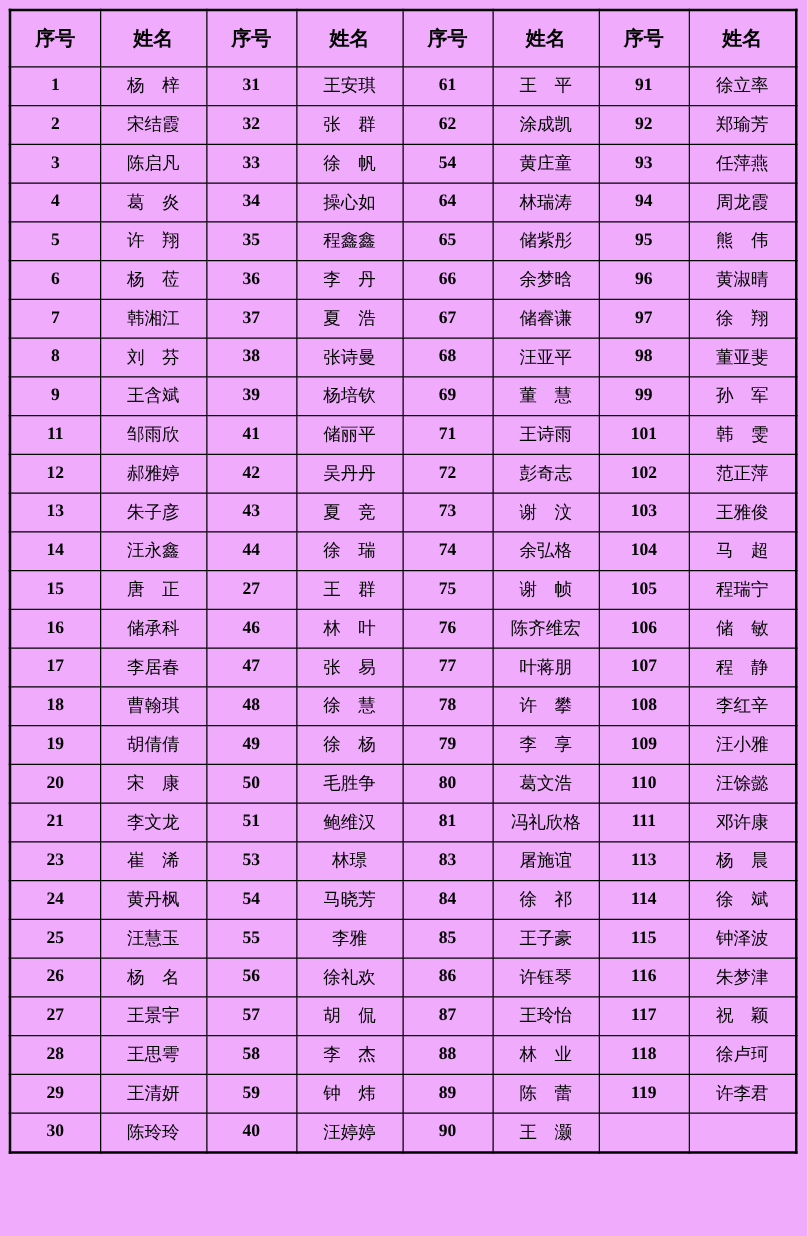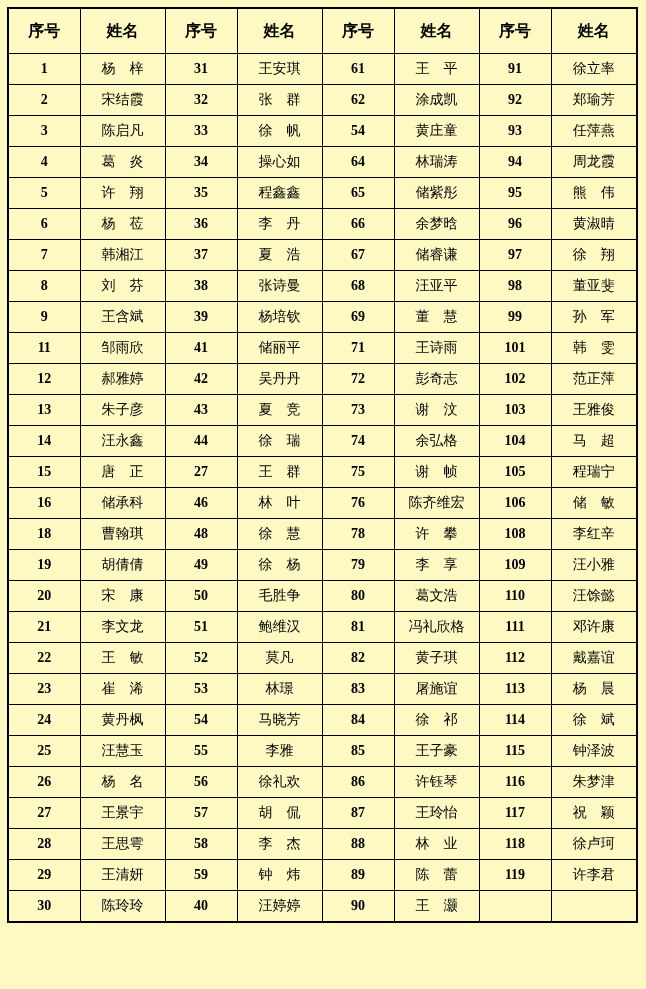--- a/index.html
+++ b/index.html
@@ -5,21 +5,21 @@
   html, body {
     margin: 0;
     padding: 0;
     background: #ffffff;
   }
   .page {
     width: 646px;
     height: 989px;
     box-sizing: border-box;
     padding: 7px;
-    background: #fef9c3;
+    background: #f0abfc;
     font-family: "Liberation Serif", "DejaVu Serif", serif;
     color: #000000;
   }
   table.roster {
     border-collapse: collapse;
     table-layout: fixed;
     width: 631px;
     border: 2px solid #000000;
   }
   table.roster th,
@@ -221,20 +221,30 @@
           <td class="no-cell">16</td>
           <td class="name-cell">储承科</td>
           <td class="no-cell">46</td>
           <td class="name-cell">林　叶</td>
           <td class="no-cell">76</td>
           <td class="name-cell">陈齐维宏</td>
           <td class="no-cell">106</td>
           <td class="name-cell">储　敏</td>
         </tr>
         <tr>
+          <td class="no-cell">17</td>
+          <td class="name-cell">李居春</td>
+          <td class="no-cell">47</td>
+          <td class="name-cell">张　易</td>
+          <td class="no-cell">77</td>
+          <td class="name-cell">叶蒋朋</td>
+          <td class="no-cell">107</td>
+          <td class="name-cell">程　静</td>
+        </tr>
+        <tr>
           <td class="no-cell">18</td>
           <td class="name-cell">曹翰琪</td>
           <td class="no-cell">48</td>
           <td class="name-cell">徐　慧</td>
           <td class="no-cell">78</td>
           <td class="name-cell">许　攀</td>
           <td class="no-cell">108</td>
           <td class="name-cell">李红辛</td>
         </tr>
         <tr>
@@ -261,30 +271,20 @@
           <td class="no-cell">21</td>
           <td class="name-cell">李文龙</td>
           <td class="no-cell">51</td>
           <td class="name-cell">鲍维汉</td>
           <td class="no-cell">81</td>
           <td class="name-cell">冯礼欣格</td>
           <td class="no-cell">111</td>
           <td class="name-cell">邓许康</td>
         </tr>
         <tr>
-          <td class="no-cell">22</td>
-          <td class="name-cell">王　敏</td>
-          <td class="no-cell">52</td>
-          <td class="name-cell">莫凡</td>
-          <td class="no-cell">82</td>
-          <td class="name-cell">黄子琪</td>
-          <td class="no-cell">112</td>
-          <td class="name-cell">戴嘉谊</td>
-        </tr>
-        <tr>
           <td class="no-cell">23</td>
           <td class="name-cell">崔　浠</td>
           <td class="no-cell">53</td>
           <td class="name-cell">林璟</td>
           <td class="no-cell">83</td>
           <td class="name-cell">屠施谊</td>
           <td class="no-cell">113</td>
           <td class="name-cell">杨　晨</td>
         </tr>
         <tr>

